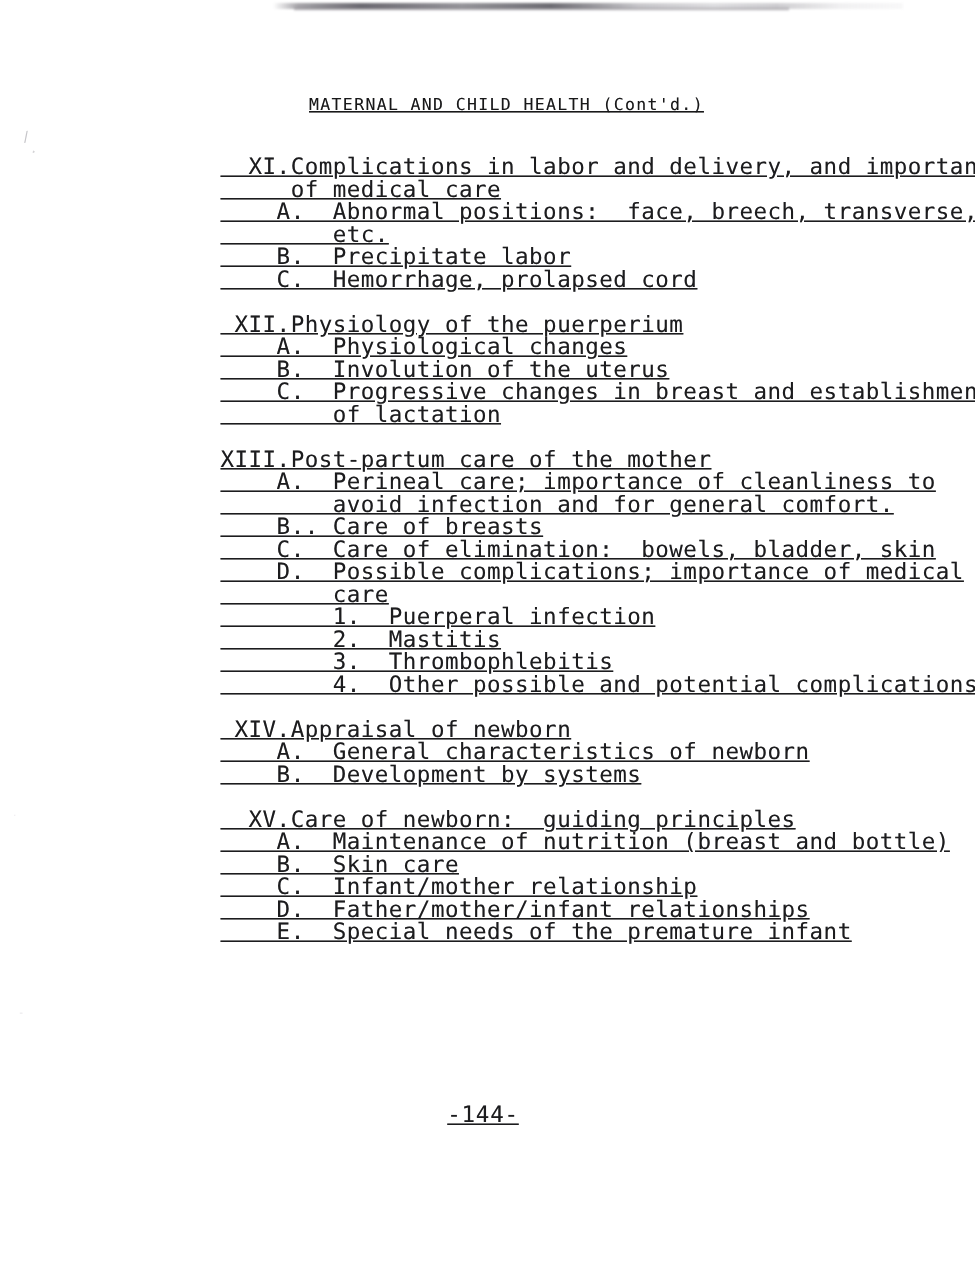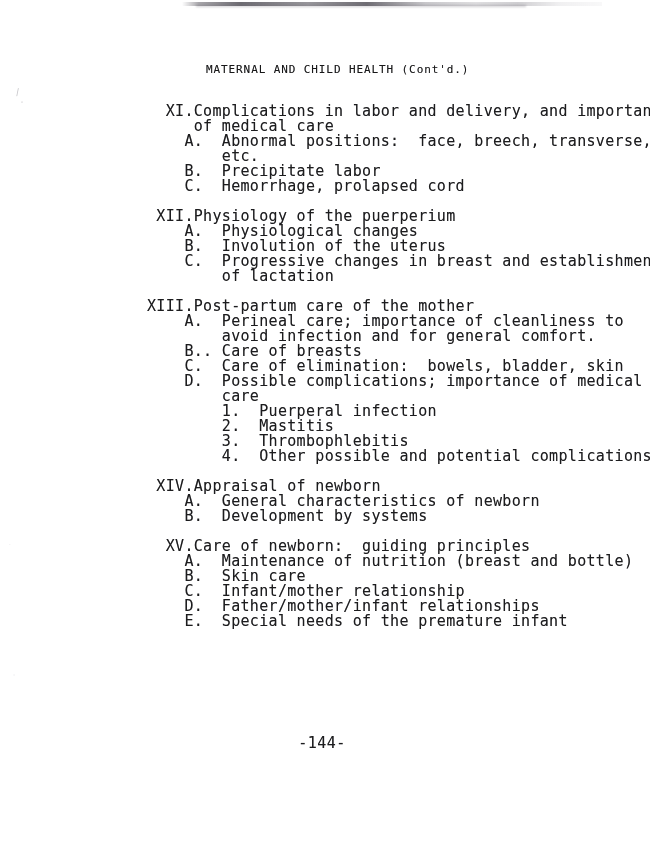--- a/index.html
+++ b/index.html
@@ -108,20 +108,21 @@
     margin: 0;
     font: inherit;
     letter-spacing: inherit;
     color: inherit;
     white-space: pre;
   }
 
   
   .inky {
     text-shadow: 0 0 0.35px rgba(40,40,45,0.42);
+    text-decoration: underline;
   }
 </style>
 </head>
 <body>
 
 <div id="page">
 
   <div class="scan-top-smudge"></div>
   <div class="scan-top-smudge2"></div>
   <div class="scan-mark scan-mark-a">/</div>

